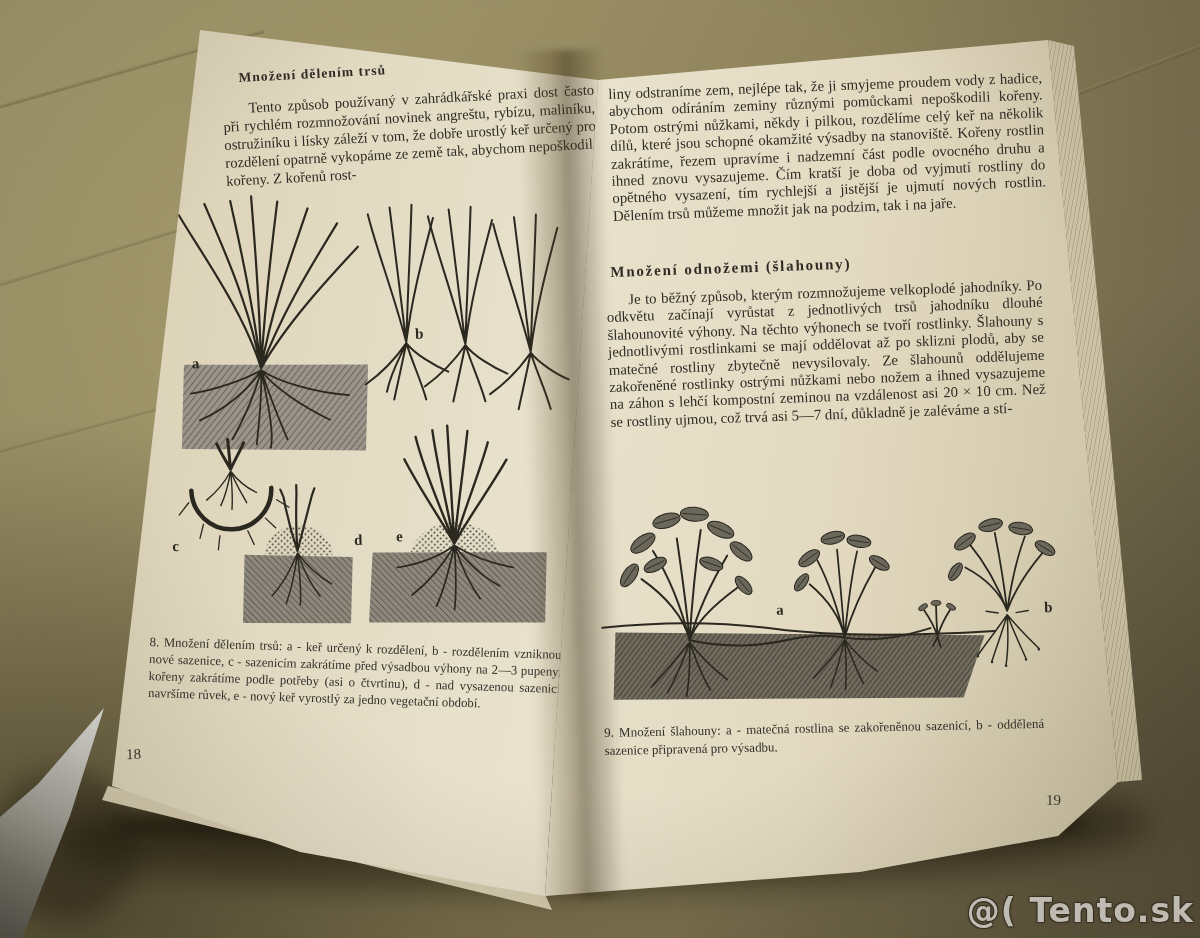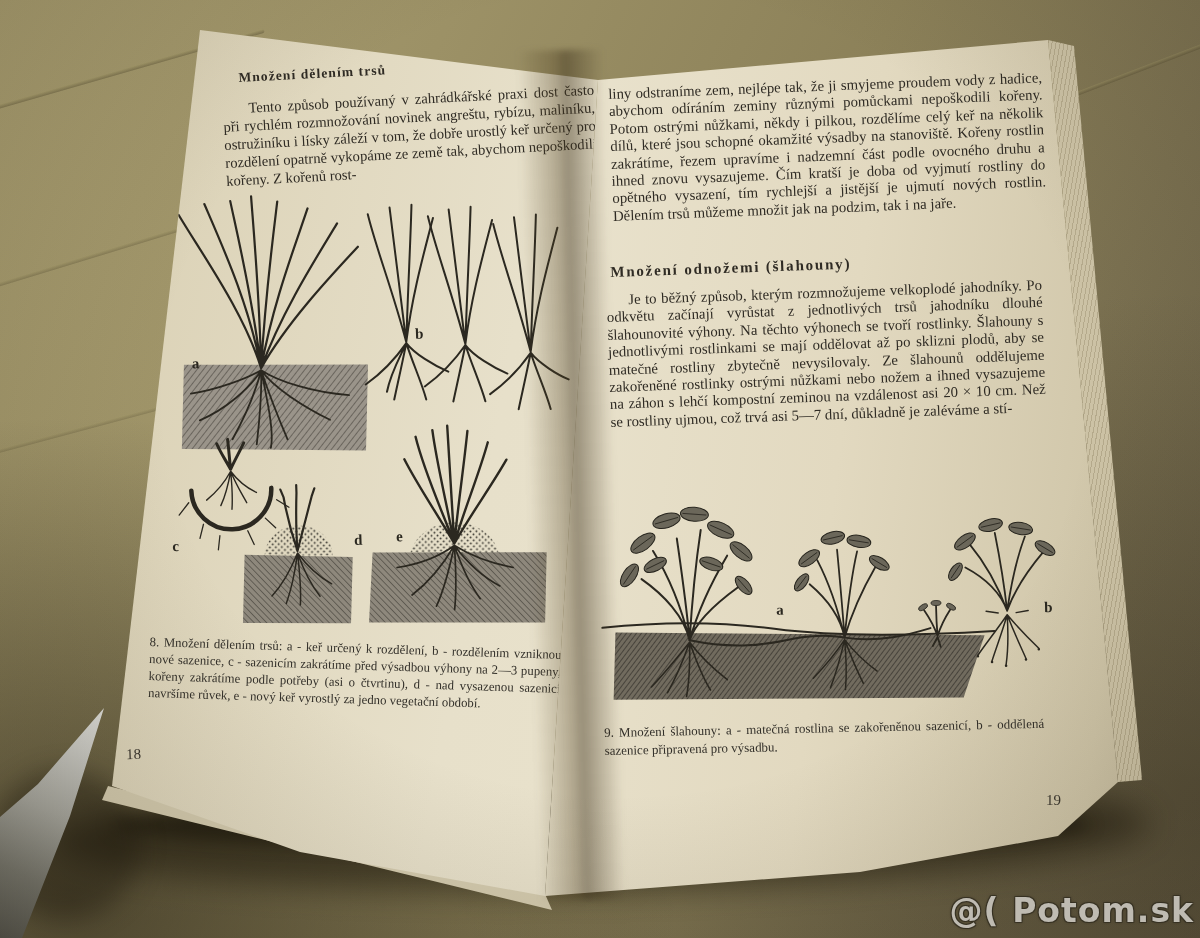--- a/index.html
+++ b/index.html
@@ -296,14 +296,14 @@
 
     <div class="abs rp-caption">9. Množení šlahouny: a - matečná rostlina se zakořeněnou sazenicí, b - oddělená sazenice připravená pro výsadbu.</div>
 
     <div class="abs rp-number">19</div>
   </div>
 
   <div class="abs page-stack"></div>
   <div class="abs gutter"></div>
   <div class="abs vignette"></div>
 
-  <div class="abs watermark">@( Potom.sk</div>
+  <div class="abs watermark">@( Tento.sk</div>
 </div>
 
 </body></html>

